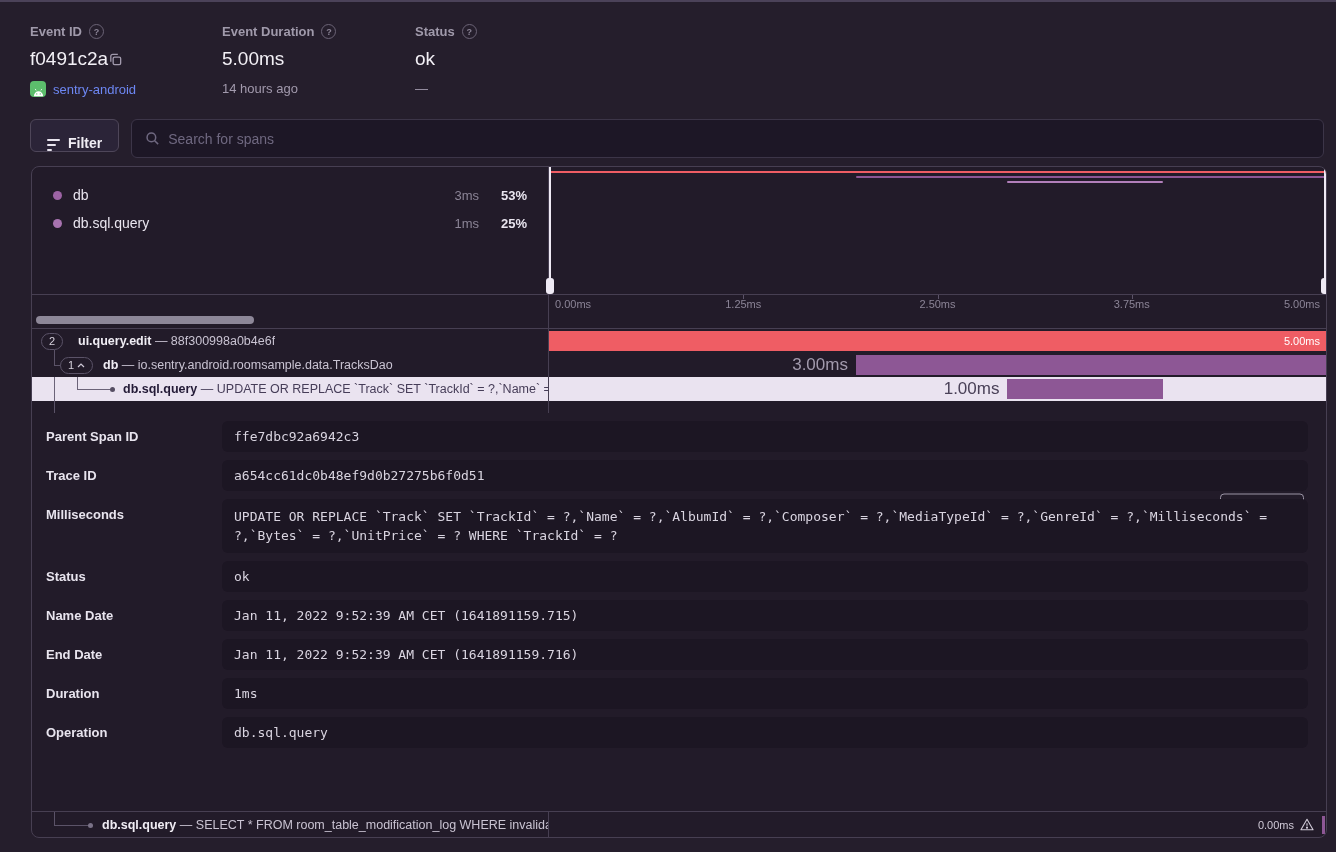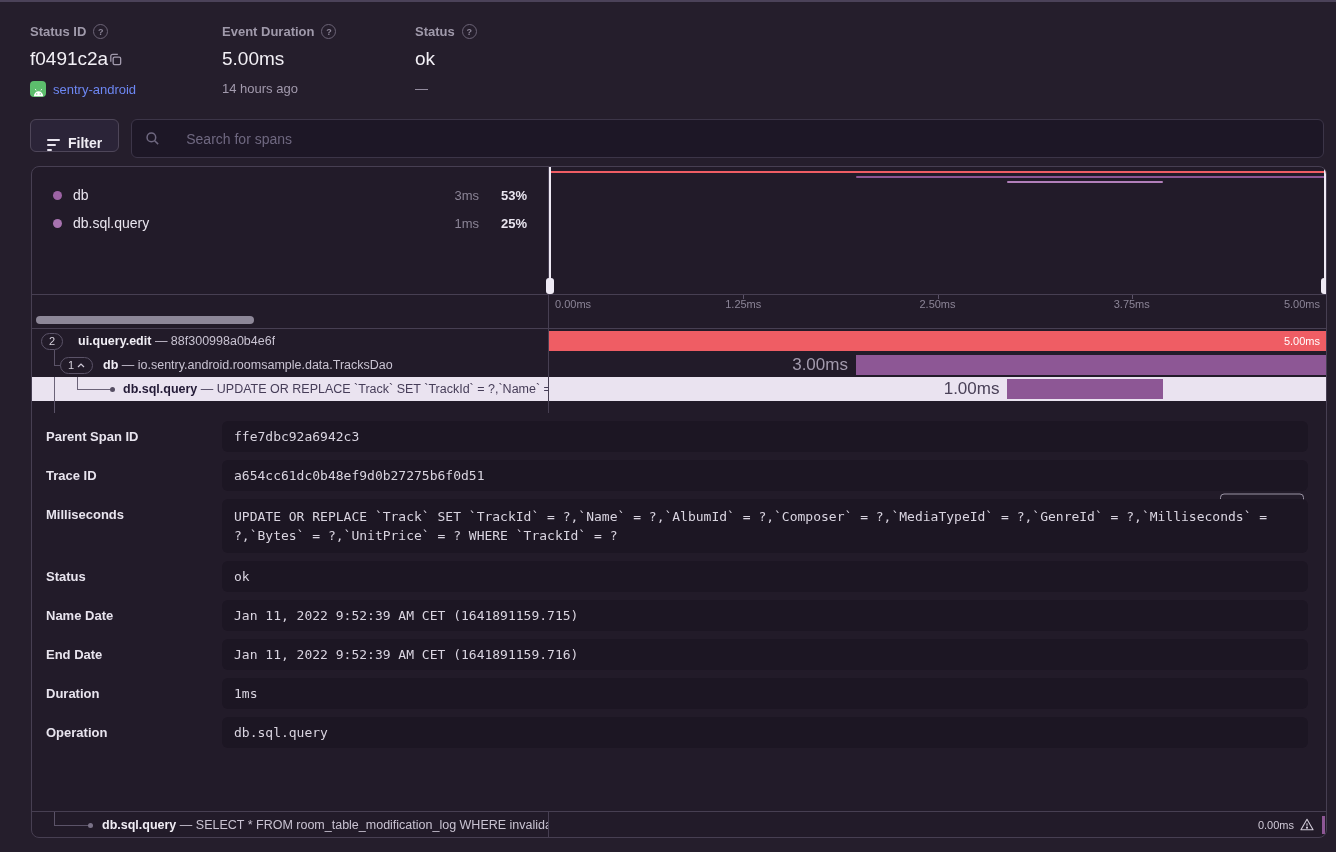--- a/index.html
+++ b/index.html
@@ -23,21 +23,21 @@
                    display:inline-flex; align-items:flex-end; justify-content:center; }
 
   
   .toolbar { position:absolute; top:119px; left:30px; right:12px; display:flex; gap:12px; }
   .filter-btn { height:33px; padding:0 16px; display:flex; align-items:flex-end; gap:8px;
                 background:#2b2438; border:1px solid #4e4659; border-radius:6px;
                 color:#f0edf4; font-size:14px; font-weight:bold; cursor:pointer; }
   .filter-icon { display:inline-flex; flex-direction:column; gap:3px; }
   .filter-icon i { display:block; height:2px; border-radius:1px; background:#e9e5ef; }
   .filter-icon i:nth-child(1){ width:13px; } .filter-icon i:nth-child(2){ width:9px; } .filter-icon i:nth-child(3){ width:5px; }
-  .search-box { flex:1; height:39px; display:flex; align-items:center; gap:26px; padding:0 13px;
+  .search-box { flex:1; height:39px; display:flex; align-items:center; gap:8px; padding:0 13px;
                 background:#1d1726; border:1px solid #3c3548; border-radius:6px; }
   .search-box input { flex:1; background:transparent; border:none; outline:none;
                       font-size:14px; color:#d9d4e0; font-family:"Liberation Sans",sans-serif; }
   .search-box input::placeholder { color:#6f6880; }
 
   
   .panel { position:absolute; top:166px; left:31px; width:1296px; height:672px;
            background:#221b29; border:1px solid #473f52; border-radius:8px;
            display:flex; flex-direction:column; overflow:hidden; }
   .divided { border-right:1px solid #473f52; }
@@ -112,21 +112,21 @@
   .zero-tick { position:absolute; right:1px; top:4px; width:3px; height:18px; }
 </style>
 </head>
 <body>
 
 <div class="page">
   <div class="page-topline"></div>
 
   <div class="hdr-col" style="left:30px;">
     <div class="hdr-label">
-      <span>Status ID</span>
+      <span>Event ID</span>
       <span class="qcircle">?</span>
     </div>
     <div class="hdr-value">
       <span>f0491c2a</span>
       <span style="display:inline-flex;cursor:pointer;">
         <svg width="15" height="15" viewBox="0 0 16 16" fill="none" stroke="#a29aad" stroke-width="1.4">
           <rect x="5.5" y="5.5" width="8" height="8" rx="1.5"></rect>
           <path d="M3 10.5 V4.5 A2 2 0 0 1 5 2.5 H10.5"></path>
         </svg>
       </span>

